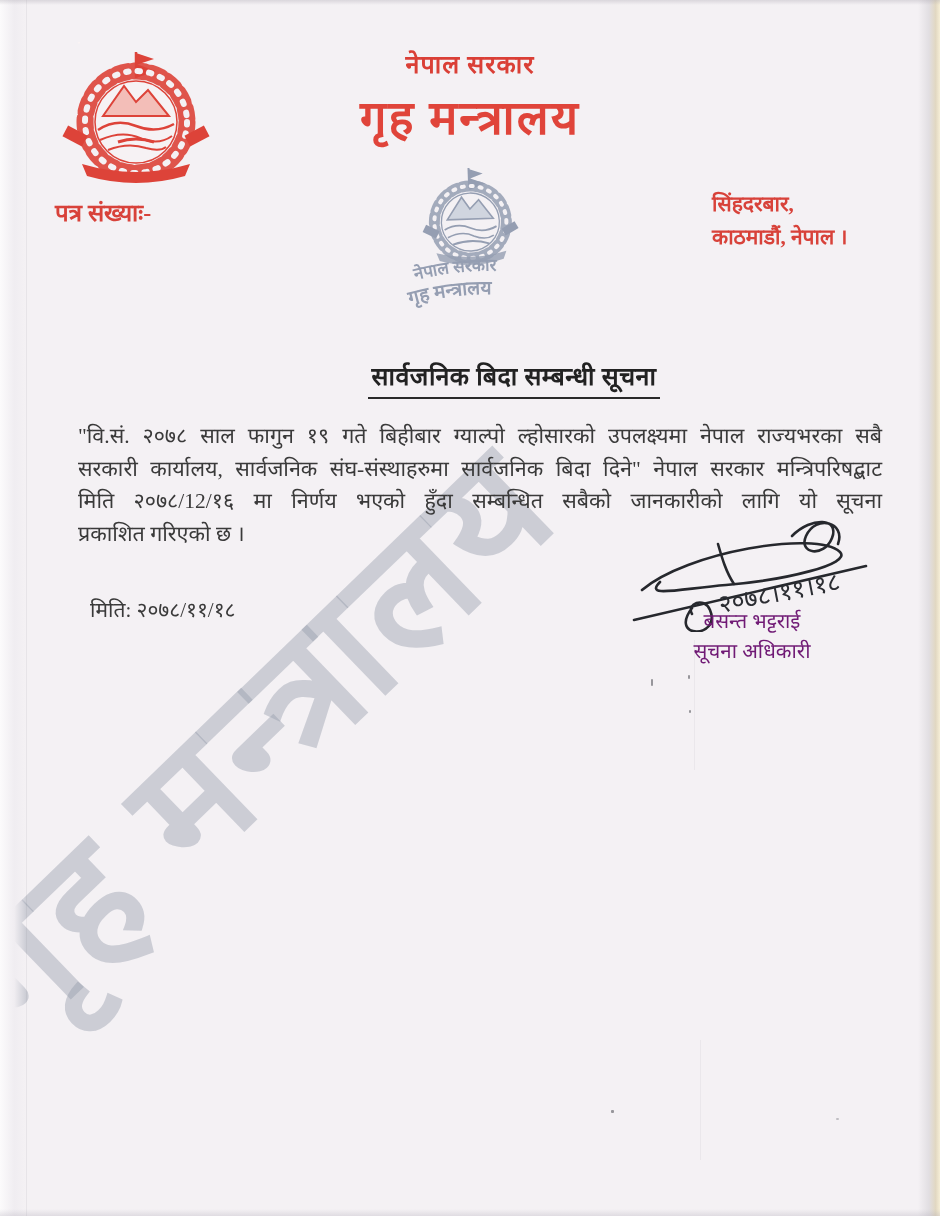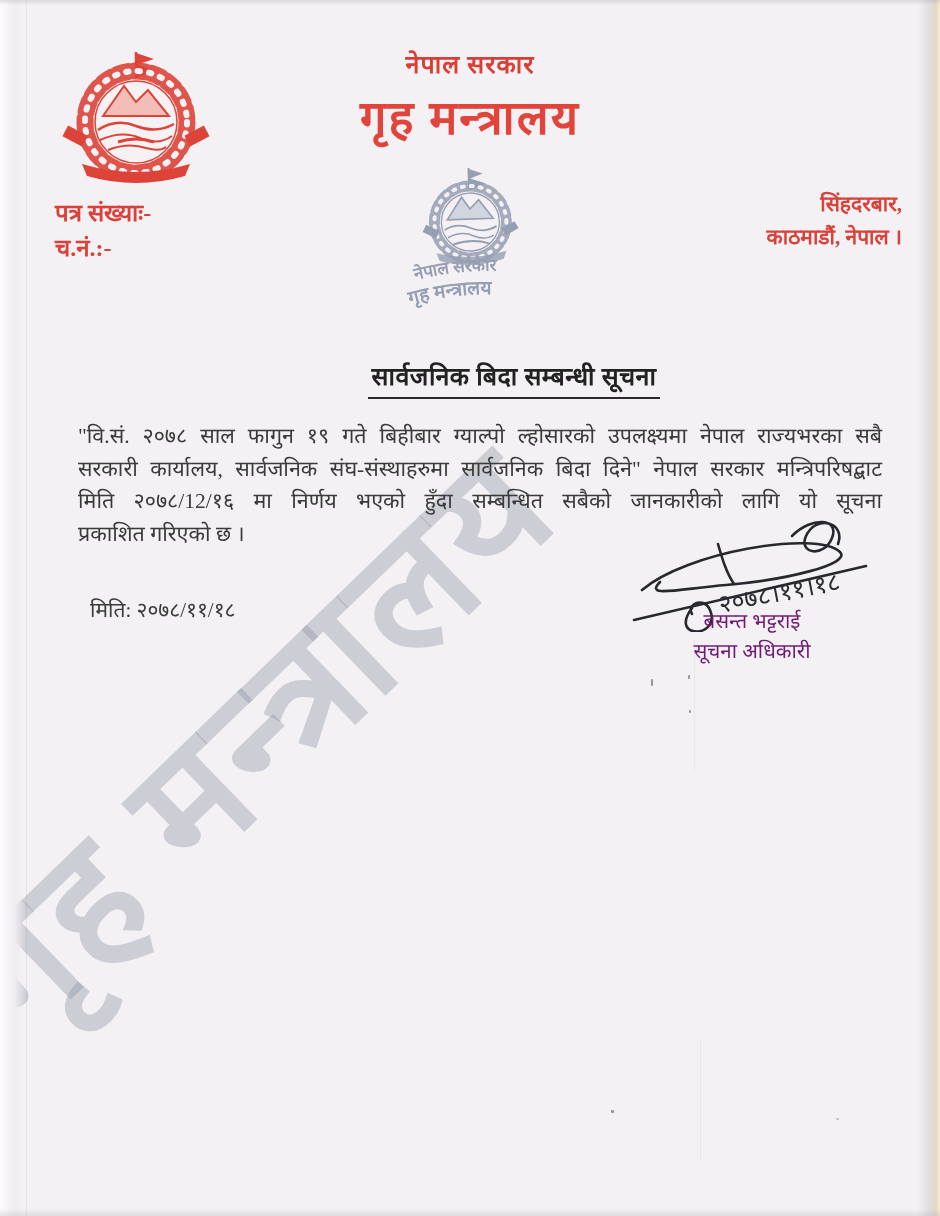--- a/index.html
+++ b/index.html
@@ -30,21 +30,21 @@
     pointer-events:none;user-select:none;
   }
 
   
   .gov-name{position:absolute;left:0;top:46px;width:940px;text-align:center;
     font-size:25px;font-weight:700;color:#da3f36;letter-spacing:1px;}
   .ministry-name{position:absolute;left:0;top:84px;width:940px;text-align:center;
     font-size:47px;font-weight:700;color:#e0443a;letter-spacing:2px;}
   .meta-block{position:absolute;left:55px;top:196px;font-size:24px;font-weight:700;
     color:#d8423a;line-height:35px;}
-  .address-block{position:absolute;left:712px;top:188px;width:190px;text-align:right;
+  .address-block{position:absolute;left:712px;top:188px;width:190px;text-align:left;
     font-size:21px;font-weight:700;color:#d8423a;line-height:33px;}
 
   .emblem-svg{position:absolute;left:56px;top:42px;}
   .stamp-svg{position:absolute;left:378px;top:164px;opacity:0.88;transform:rotate(-2deg);}
 
   
   .notice-title{position:absolute;left:0;top:358px;width:940px;text-align:center;margin-left:44px;}
   .notice-title span{display:inline-block;font-size:25px;font-weight:700;color:#222;
     border-bottom:2px solid #2a2a2a;padding:0 4px 5px 4px;letter-spacing:0.5px;}
   .body-text{position:absolute;left:78px;top:420px;width:804px;font-size:21.5px;
@@ -122,21 +122,20 @@
     <text font-size="17" font-weight="bold" fill="#8893a9">
       <textPath href="#stampArc1" startOffset="8">नेपाल सरकार</textPath>
     </text>
     <text font-size="19" font-weight="bold" fill="#8893a9">
       <textPath href="#stampArc2" startOffset="6">गृह मन्त्रालय</textPath>
     </text>
   </svg>
 
   <div class="meta-block">
     <div>पत्र संख्याः-</div>
-    <div>च.नं.:-</div>
   </div>
 
   <div class="address-block">
     <div>सिंहदरबार,</div>
     <div>काठमाडौं, नेपाल ।</div>
   </div>
 
   <div class="notice-title">
     <span>सार्वजनिक बिदा सम्बन्धी सूचना</span>
   </div>

